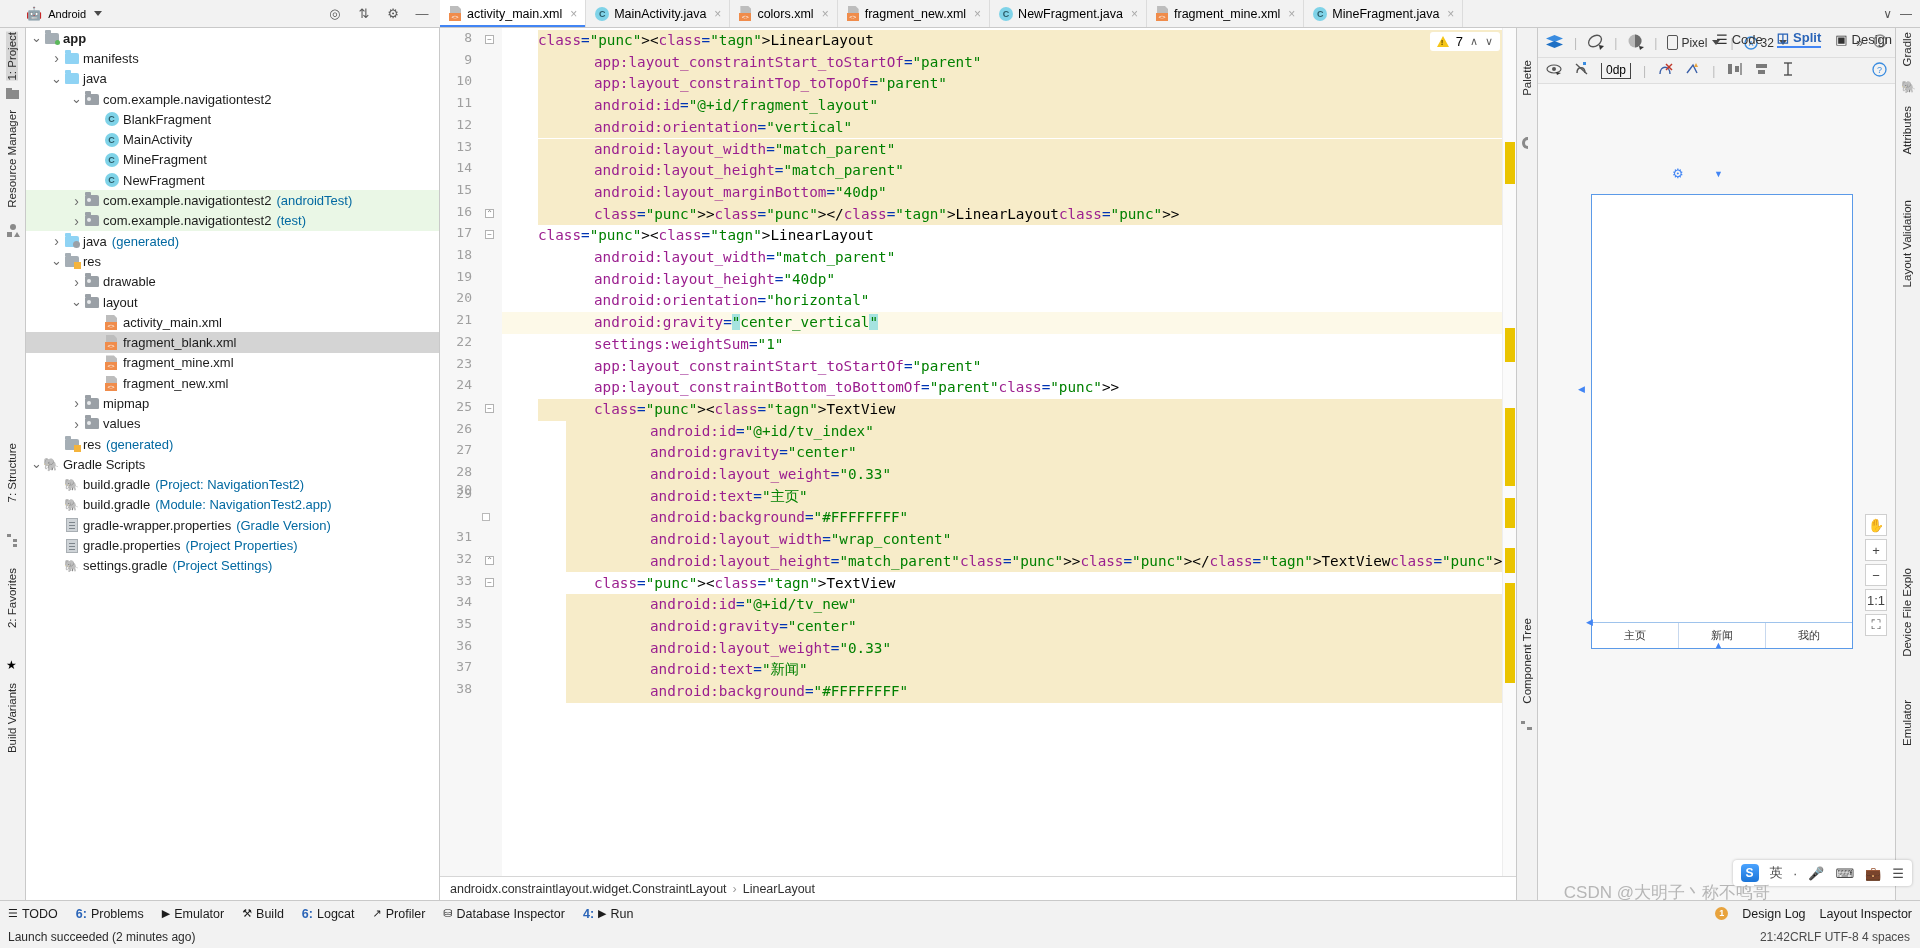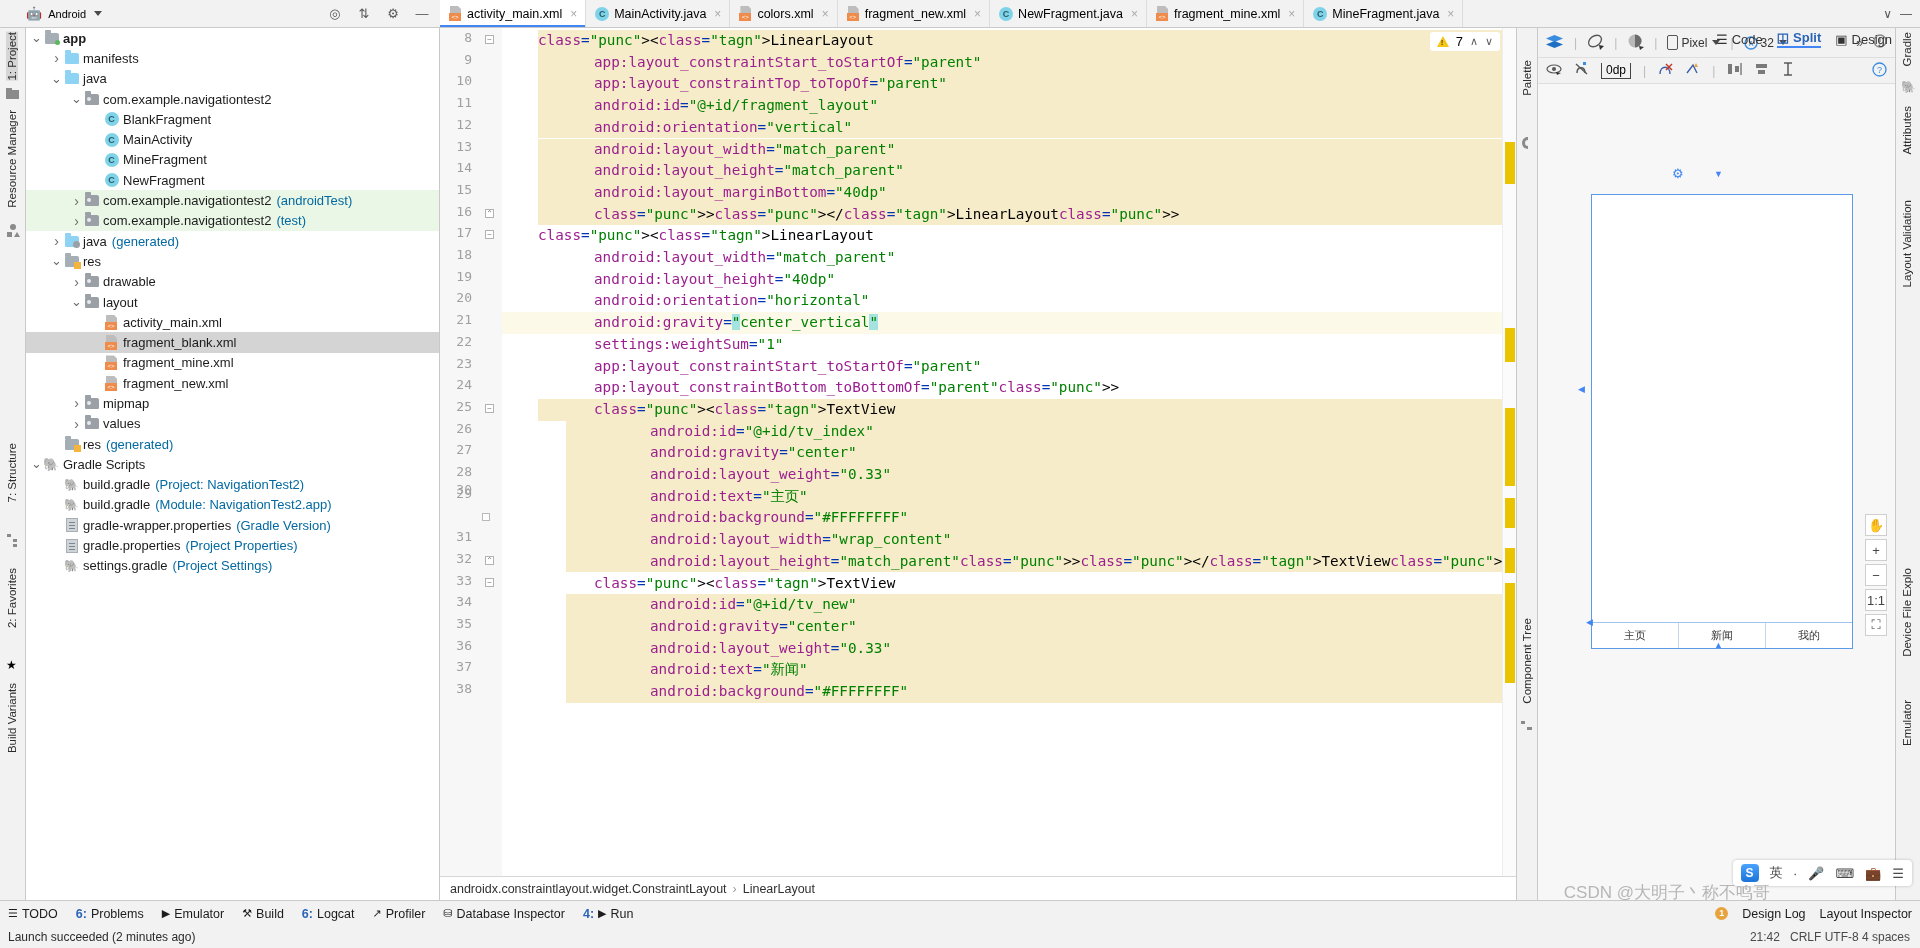--- a/index.html
+++ b/index.html
@@ -152,21 +152,21 @@
   
   .rrail { width: 24px; background: #f2f2f2; border-left: 0; position: relative; }
 
   
   .toolwin { height: 26px; background: #f2f2f2; border-top: 1px solid #c9c9c9; display: flex; align-items: center; gap: 18px; padding-left: 8px; font-size: 12.5px; color: #1c1c1c; }
   .twitem { display: flex; align-items: center; gap: 4px; white-space: nowrap; }
   .twnum { color: #2b65b8; font-weight: bold; }
   .toolwin .right { margin-left: auto; display: flex; align-items: center; gap: 14px; padding-right: 8px; }
   .badge-o { width: 13px; height: 13px; border-radius: 50%; background: #e8a33d; color: #fff; font-size: 9px; line-height: 13px; text-align: center; font-weight: bold;}
   .statusbar { height: 22px; background: #f2f2f2; display: flex; align-items: center; padding-left: 8px; font-size: 12px; color: #2b2b2b; }
-  .statusbar .right { margin-left: auto; display: flex; align-items: center; gap: 10px; padding-right: 10px; color: #4a4a4a; }
+  .statusbar .right { margin-left: auto; display: flex; align-items: center; padding-right: 10px; color: #4a4a4a; }
 
   
   .ime { position: absolute; right: 8px; bottom: 62px; display: flex; align-items: center; gap: 11px; height: 26px; background: #fff; border-radius: 4px; padding: 0 8px; box-shadow: 0 0 3px rgba(0,0,0,.25); }
   .ime-s { width: 18px; height: 18px; border-radius: 4px; background: linear-gradient(#4aa3ff,#1a74d8); color: #fff; font-size: 12px; line-height: 18px; text-align: center; font-weight: bold; }
   .ime .g { color: #4a4a4a; font-size: 13px; }
   .ime .yellow { color: #e8b33d; }
   .watermark { position: absolute; right: 150px; bottom: 44px; color: #b6b6b6; font-size: 17px; white-space: nowrap; }
 </style>
 </head>
 <body>

